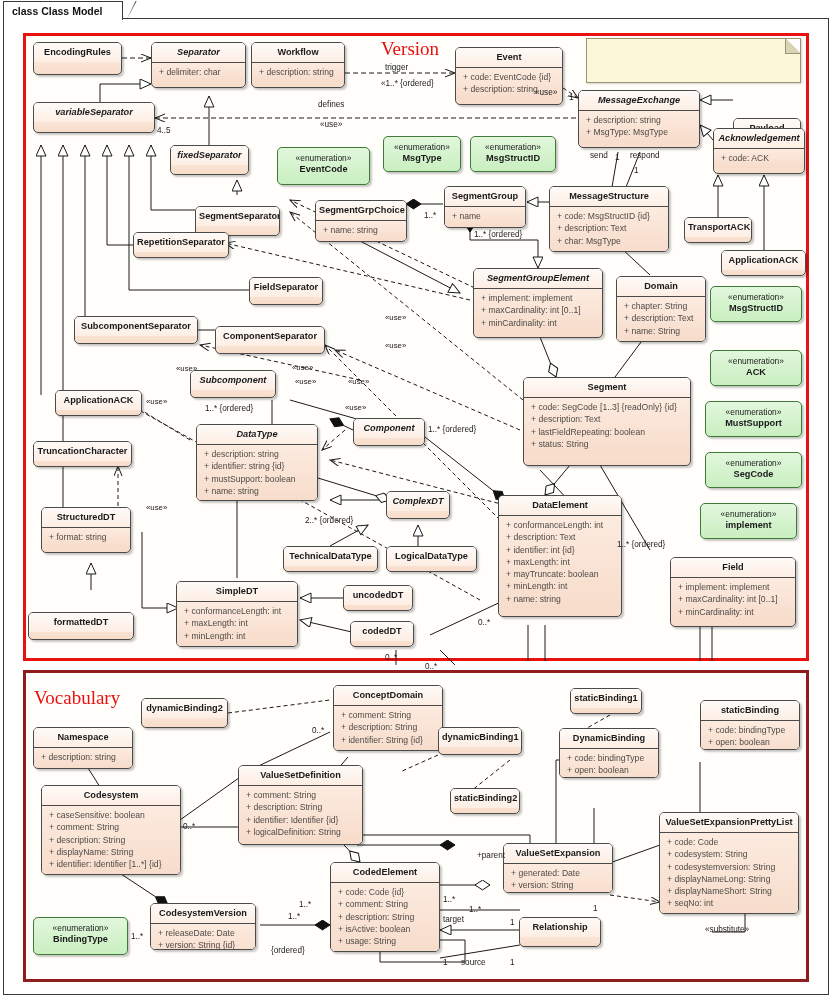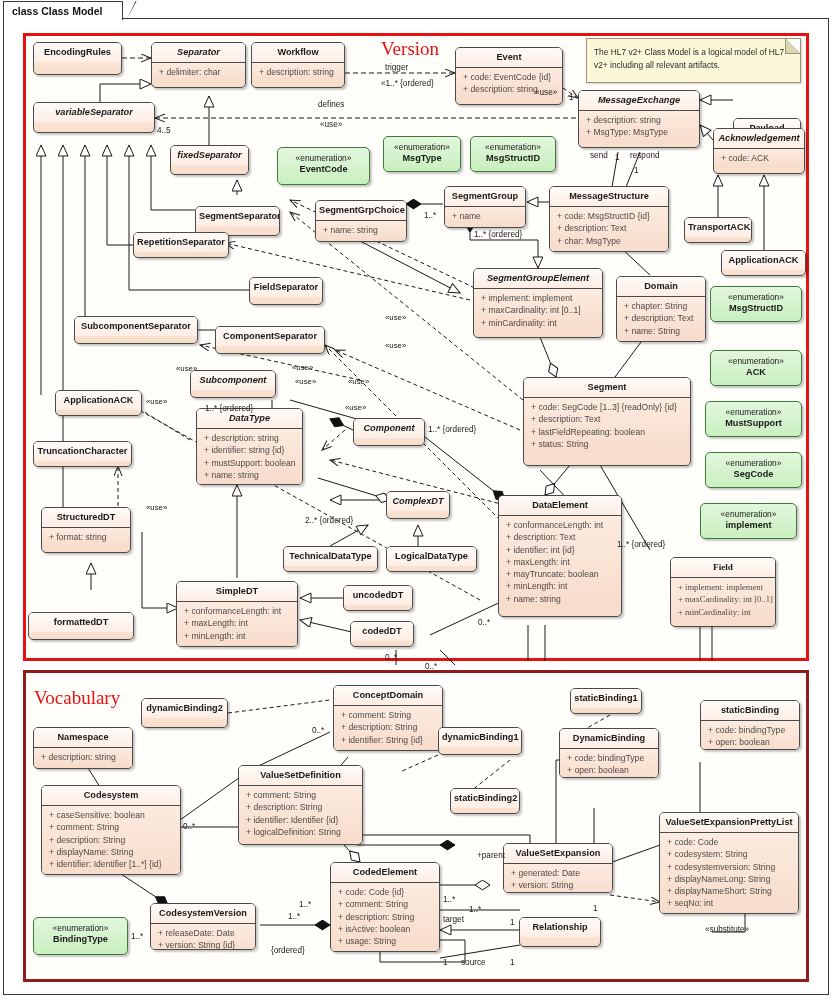--- a/index.html
+++ b/index.html
@@ -358,21 +358,20 @@
   <div class="cls hasbody" style="left:455px;top:47px;width:108px;height:58px;">
     <div class="hdr">Event</div>
     <div class="body">
       <div class="attr">+     code: EventCode {id}</div>
       <div class="attr">+     description: string</div>
     </div>
   </div>
 
   <div class="note" style="left:586px;top:38px;width:215px;height:45px;">
     <span class="fold"></span>
-    <span>The HL7 v2+ Class Model is a logical model of HL7 v2+ including all relevant artifacts.</span>
   </div>
 
   <div class="cls hasbody" style="left:578px;top:90px;width:122px;height:58px;">
     <div class="hdr ital">MessageExchange</div>
     <div class="body">
       <div class="attr">+     description: string</div>
       <div class="attr">+     MsgType: MsgType</div>
     </div>
   </div>
 
@@ -550,21 +549,21 @@
   </div>
 
   <div class="cls" style="left:190px;top:370px;width:86px;height:28px;">
     <div class="hdr ital">Subcomponent</div>
   </div>
 
   <div class="cls" style="left:353px;top:418px;width:72px;height:28px;">
     <div class="hdr ital">Component</div>
   </div>
 
-  <div class="cls hasbody" style="left:196px;top:408px;width:107px;height:77px;">
+  <div class="cls hasbody" style="left:196px;top:424px;width:122px;height:77px;">
     <div class="hdr ital">DataType</div>
     <div class="body">
       <div class="attr">+     description: string</div>
       <div class="attr">+     identifier: string {id}</div>
       <div class="attr">+     mustSupport: boolean</div>
       <div class="attr">+     name: string</div>
     </div>
   </div>
 
   <div class="cls" style="left:386px;top:491px;width:64px;height:28px;">
@@ -602,21 +601,21 @@
       <div class="attr">+     conformanceLength: int</div>
       <div class="attr">+     description: Text</div>
       <div class="attr">+     identifier: int {id}</div>
       <div class="attr">+     maxLength: int</div>
       <div class="attr">+     mayTruncate: boolean</div>
       <div class="attr">+     minLength: int</div>
       <div class="attr">+     name: string</div>
     </div>
   </div>
 
-  <div class="cls hasbody" style="left:670px;top:557px;width:106px;height:70px;font-family:Liberation Serif, serif;">
+  <div class="cls hasbody" style="left:670px;top:557px;width:126px;height:70px;">
     <div class="hdr">Field</div>
     <div class="body">
       <div class="attr">+     implement: implement</div>
       <div class="attr">+     maxCardinality: int [0..1]</div>
       <div class="attr">+     minCardinality: int</div>
     </div>
   </div>
 
   <div class="cls" style="left:141px;top:698px;width:87px;height:30px;">
     <div class="hdr">dynamicBinding2</div>

